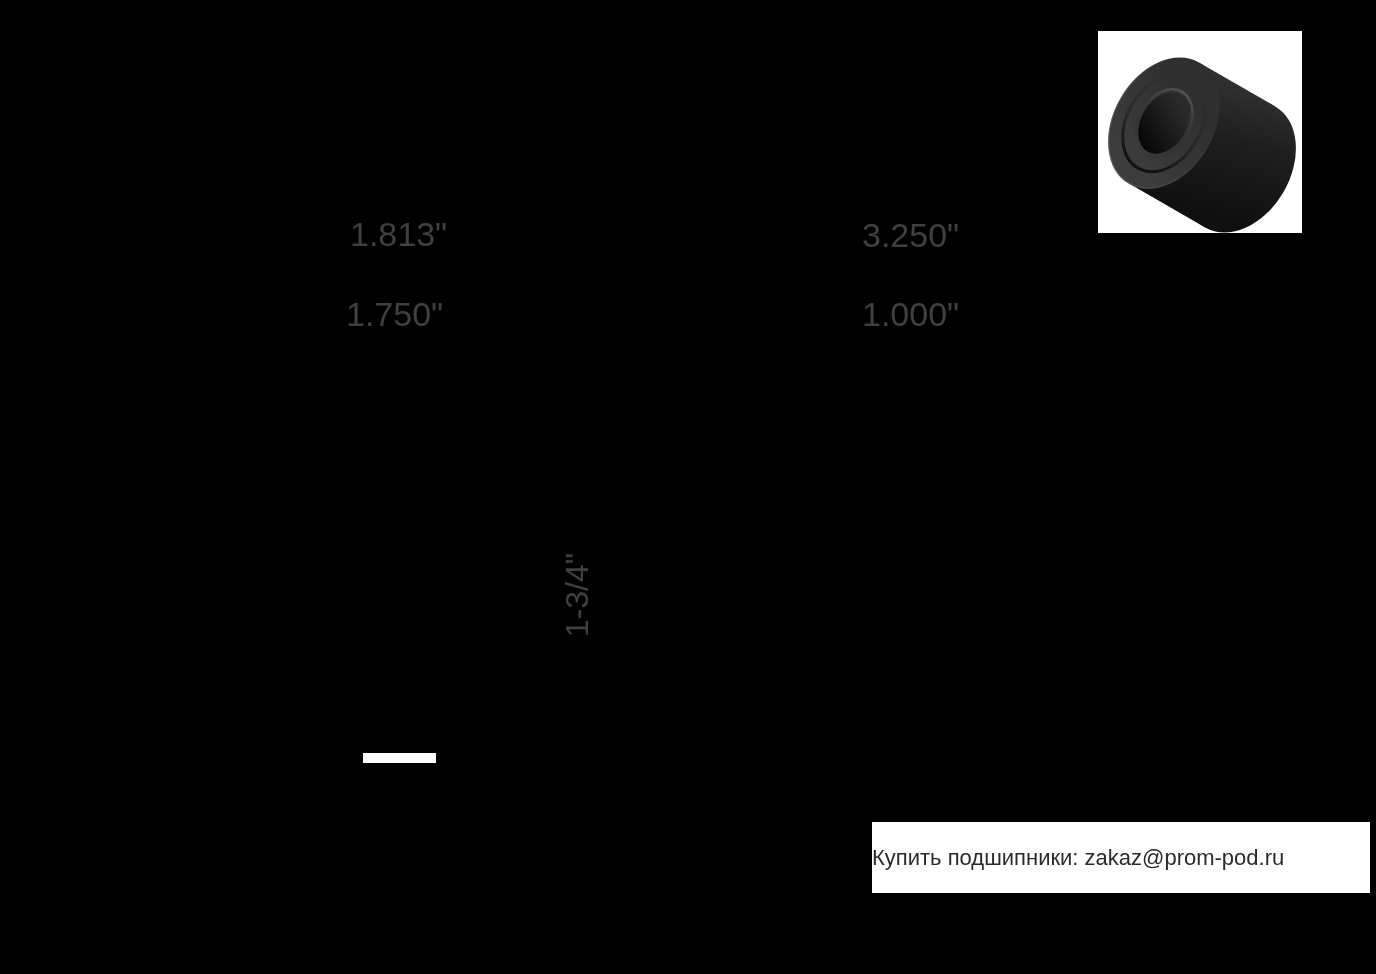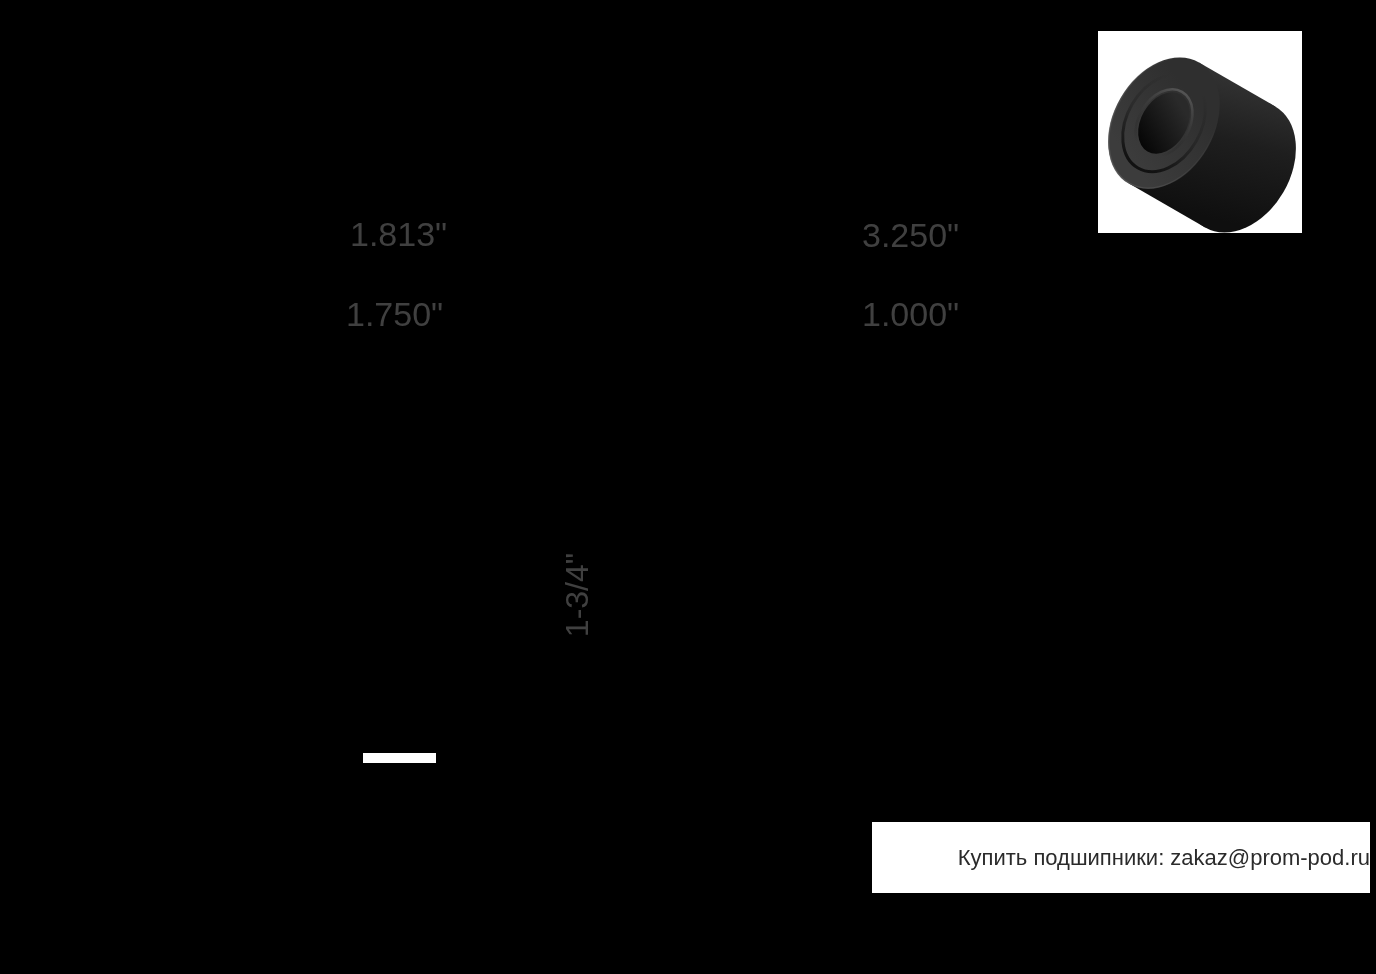--- a/index.html
+++ b/index.html
@@ -45,21 +45,21 @@
     background: #ffffff;
     overflow: hidden;
   }
   .purchase-banner {
     position: absolute;
     left: 872px; top: 822px;
     width: 498px; height: 71px;
     background: #ffffff;
     display: flex;
     align-items: center;
-    justify-content: flex-end;
+    justify-content: flex-start;
   }
   .purchase-banner-text {
     color: #2b2b2b;
     font-size: 22px;
     line-height: 22px;
     white-space: nowrap;
   }
 </style>
 </head>
 <body>

